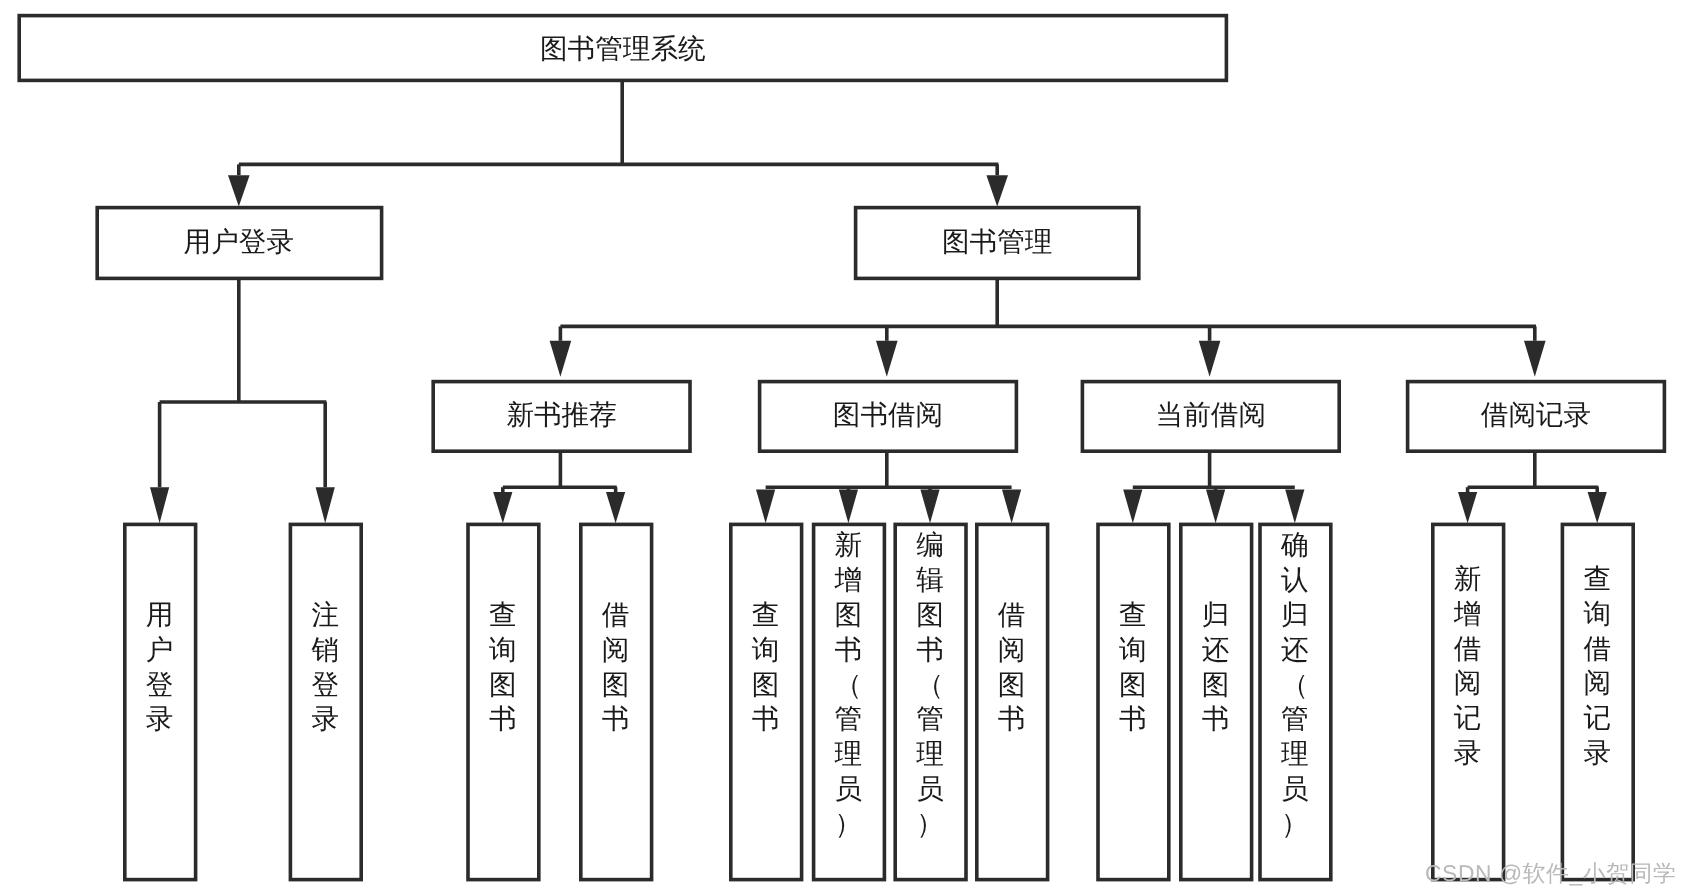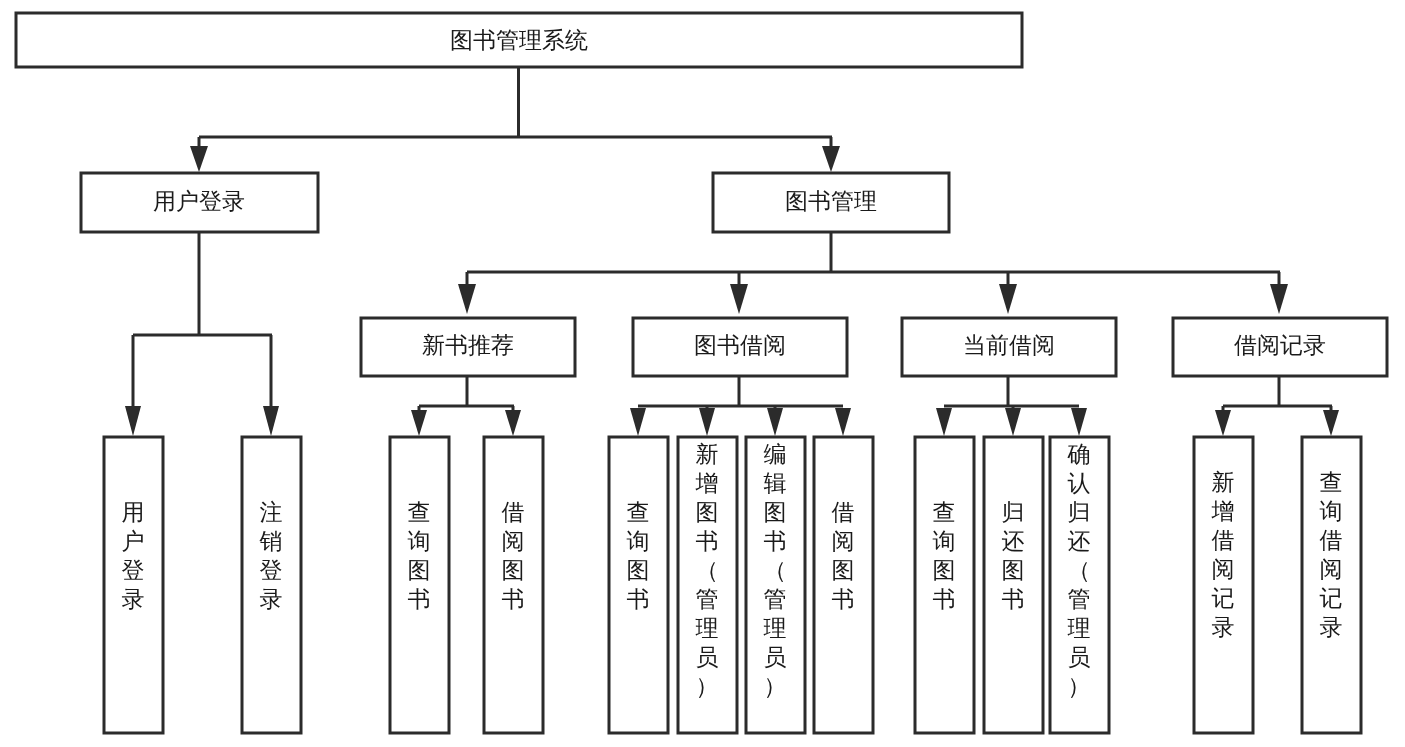--- a/index.html
+++ b/index.html
@@ -221,14 +221,15 @@
       <rect class="node-rect" x="1194" y="437" width="59" height="296"></rect>
       <text class="node-label-v" x="1223" y="490"><tspan x="1223" y="490">新</tspan><tspan x="1223" y="519">增</tspan><tspan x="1223" y="548">借</tspan><tspan x="1223" y="577">阅</tspan><tspan x="1223" y="606">记</tspan><tspan x="1223" y="635">录</tspan></text>
     </g>
     <g>
       <rect class="node-rect" x="1302" y="437" width="59" height="296"></rect>
       <text class="node-label-v" x="1331" y="490"><tspan x="1331" y="490">查</tspan><tspan x="1331" y="519">询</tspan><tspan x="1331" y="548">借</tspan><tspan x="1331" y="577">阅</tspan><tspan x="1331" y="606">记</tspan><tspan x="1331" y="635">录</tspan></text>
     </g>
 
   </svg>
 
+  <div class="watermark-text">CSDN @软件_小贺同学</div>
 
 </div>
 
 </body></html>

